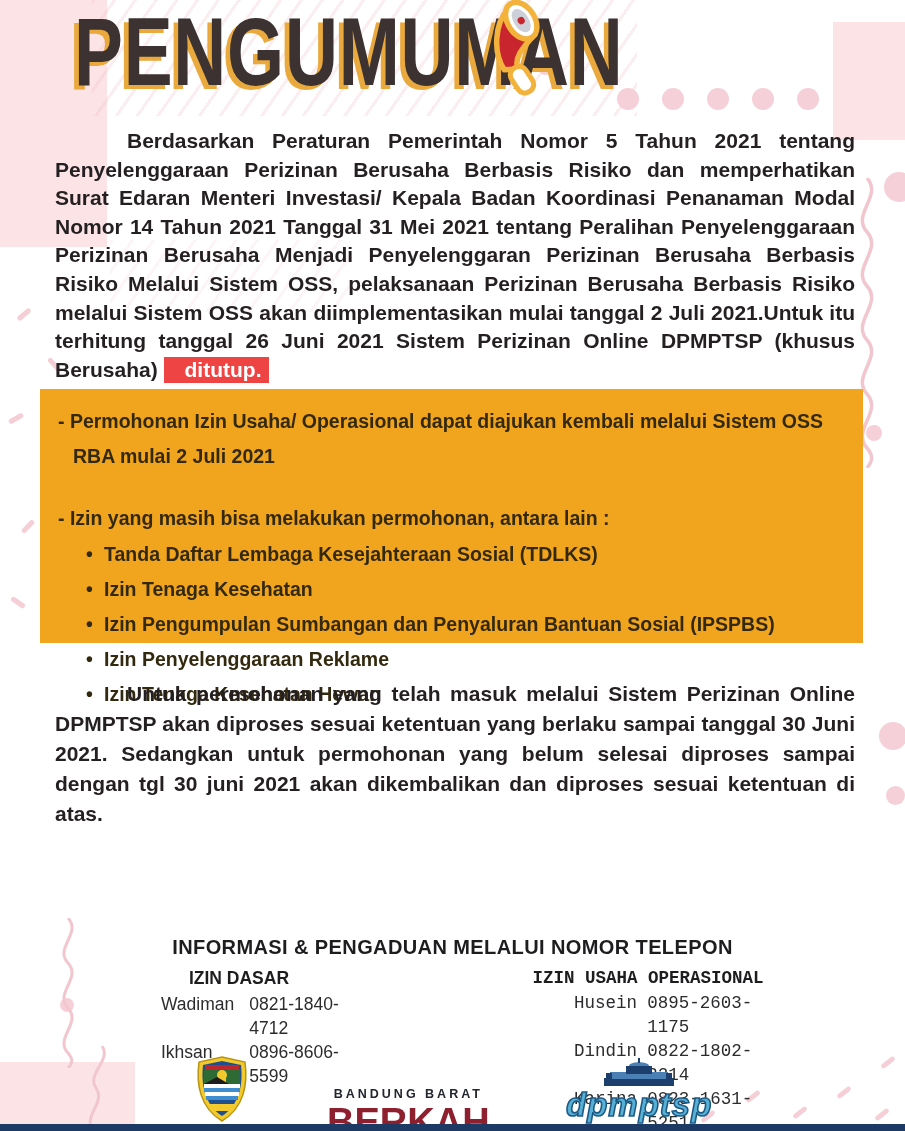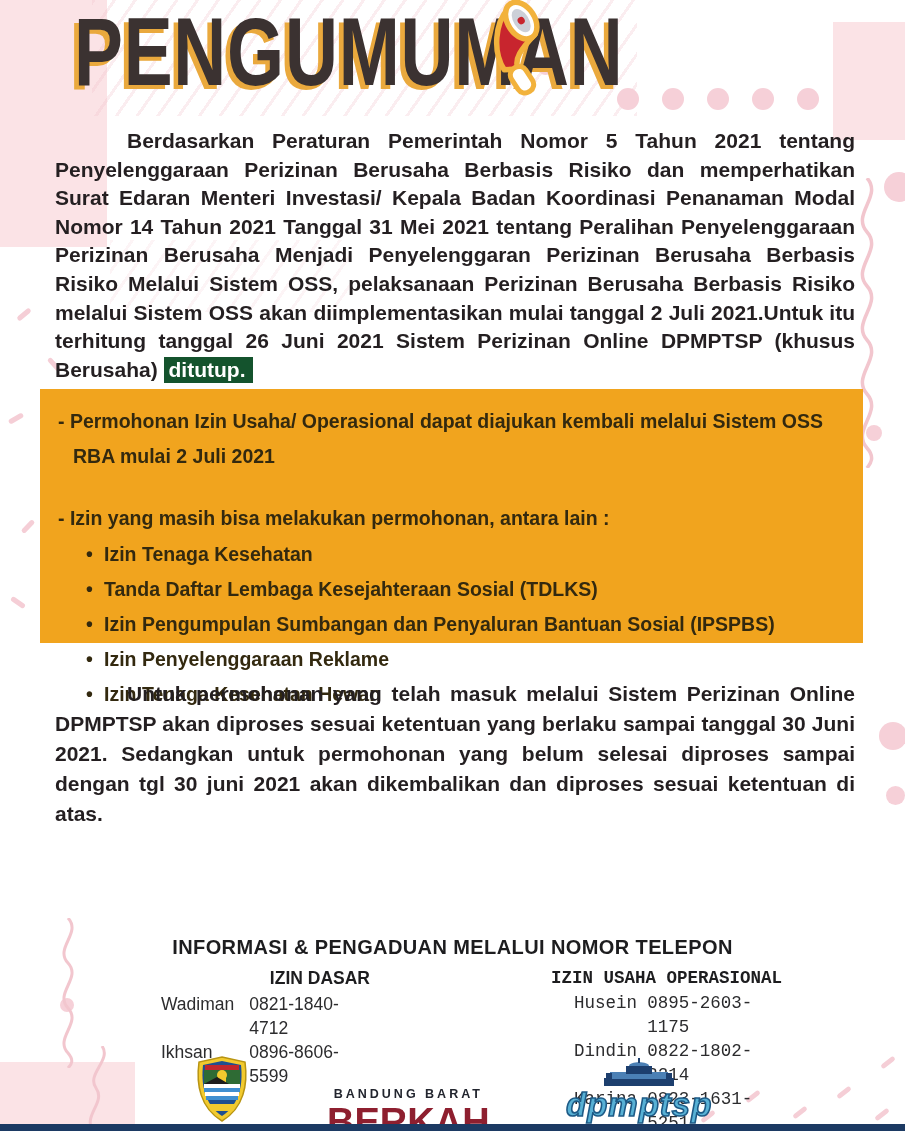--- a/index.html
+++ b/index.html
@@ -17,21 +17,21 @@
   
   .title-wrap{left:74px;top:4px;}
   .title{font-weight:bold;font-size:94px;line-height:1.0;color:#3b3231;letter-spacing:1px;
          white-space:nowrap;transform:scale(0.78,1.02);transform-origin:left top;
          text-shadow:-6px 4px 0 #eaa93d;}
 
   
   .para{left:55px;width:800px;text-align:justify;font-weight:bold;color:#241f21;}
   .para1{top:106px;font-size:21px;line-height:28.6px;text-indent:72px;}
   .para2{top:658px;font-size:21px;line-height:30px;text-indent:72px;}
-  .hl{background:#14532d;color:#ffffff;padding:1px 7px 2px 5px;}
+  .hl{background:#ef4444;color:#ffffff;padding:1px 7px 2px 21px;}
 
   
   .orange-box{left:40px;top:389px;width:823px;height:254px;background:#f1a41e;box-sizing:border-box;
               padding:15px 22px 0 18px;color:#33290f;font-weight:bold;font-size:19.5px;line-height:35px;}
   .obox-item{padding-left:15px;text-indent:-15px;}
   .obox-gap{height:27px;}
   .obox-bullets{margin:1px 0 0 0;padding:0;list-style:none;}
   .obox-bullets li{padding-left:46px;position:relative;}
   .obox-bullets li::before{content:"•";position:absolute;left:28px;}
 
@@ -41,21 +41,21 @@
             color:#ffffff;font-weight:bold;font-size:20.5px;line-height:30px;padding:13px 20px 0 20px;
             text-align:justify;}
   .grad-inner{padding-left:18px;text-indent:-18px;}
 
   
   .info-heading{left:0;top:936px;width:905px;text-align:center;font-weight:bold;font-size:20px;
                 color:#1d1d1f;letter-spacing:.4px;}
   .col{position:absolute;top:968px;}
   .col-left{left:108px;width:262px;}
   .col-right{left:514px;width:268px;font-family:Liberation Mono, monospace;}
-  .col-title{text-align:right;font-weight:bold;font-size:17.5px;margin-bottom:3px;color:#1d1d1f;}
+  .col-title{text-align:center;font-weight:bold;font-size:17.5px;margin-bottom:3px;color:#1d1d1f;}
   .rows{font-size:17.5px;line-height:24px;color:#2c2c2e;}
   .col-left .rows{margin-left:22px;}
   .col-right .rows{margin-left:60px;}
   .crow{display:flex;}
   .col-left .cname{width:94px;margin-left:31px;}
   .col-right .cname{width:80px;}
 
   
   .logos{left:0;top:1056px;width:905px;display:flex;justify-content:center;align-items:flex-start;gap:42px;}
   .berkah{display:flex;flex-direction:column;align-items:center;line-height:1;padding-top:9px;margin-top:23px;}
@@ -131,22 +131,22 @@
     </g>
   </svg>
 
   <p class="content para para1"><span>Berdasarkan Peraturan Pemerintah Nomor 5 Tahun 2021 tentang Penyelenggaraan Perizinan Berusaha Berbasis Risiko dan memperhatikan Surat Edaran Menteri Investasi/ Kepala Badan Koordinasi Penanaman Modal Nomor 14 Tahun 2021 Tanggal 31 Mei 2021 tentang Peralihan Penyelenggaraan Perizinan Berusaha Menjadi Penyelenggaran Perizinan Berusaha Berbasis Risiko Melalui Sistem OSS, pelaksanaan Perizinan Berusaha Berbasis Risiko melalui Sistem OSS akan diimplementasikan mulai tanggal 2 Juli 2021.Untuk itu terhitung tanggal 26 Juni 2021 Sistem Perizinan Online DPMPTSP (khusus Berusaha)</span><span> </span><span class="hl">ditutup.</span></p>
 
   <div class="content orange-box">
     <div class="obox-item">- Permohonan Izin Usaha/ Operasional dapat diajukan kembali melalui Sistem OSS RBA mulai 2 Juli 2021</div>
     <div class="obox-gap"></div>
     <div class="obox-item">- Izin yang masih bisa melakukan permohonan, antara lain :</div>
     <ul class="obox-bullets">
+      <li>Tanda Daftar Lembaga Kesejahteraan Sosial (TDLKS)</li>
       <li>Izin Tenaga Kesehatan</li>
-      <li>Tanda Daftar Lembaga Kesejahteraan Sosial (TDLKS)</li>
       <li>Izin Pengumpulan Sumbangan dan Penyaluran Bantuan Sosial (IPSPBS)</li>
       <li>Izin Penyelenggaraan Reklame</li>
       <li>Izin Tenaga Kesehatan Hewan</li>
     </ul>
   </div>
 
   <p class="content para para2">Untuk permohonan yang telah masuk melalui Sistem Perizinan Online DPMPTSP akan diproses sesuai ketentuan yang berlaku sampai tanggal 30 Juni 2021. Sedangkan untuk permohonan yang belum selesai diproses sampai dengan tgl 30 juni 2021 akan dikembalikan dan diproses sesuai ketentuan di atas.</p>
 
 
   <div class="content info-heading">INFORMASI &amp; PENGADUAN MELALUI NOMOR TELEPON</div>

